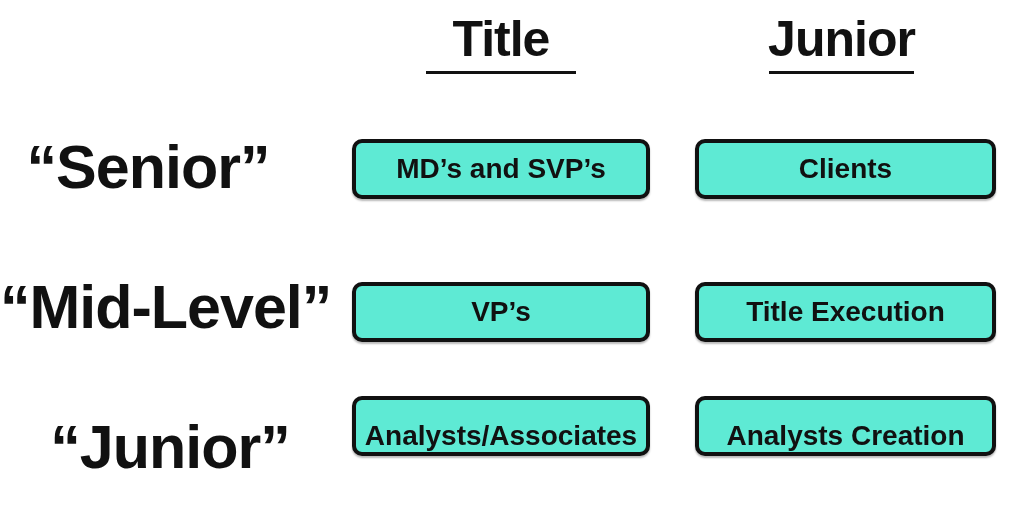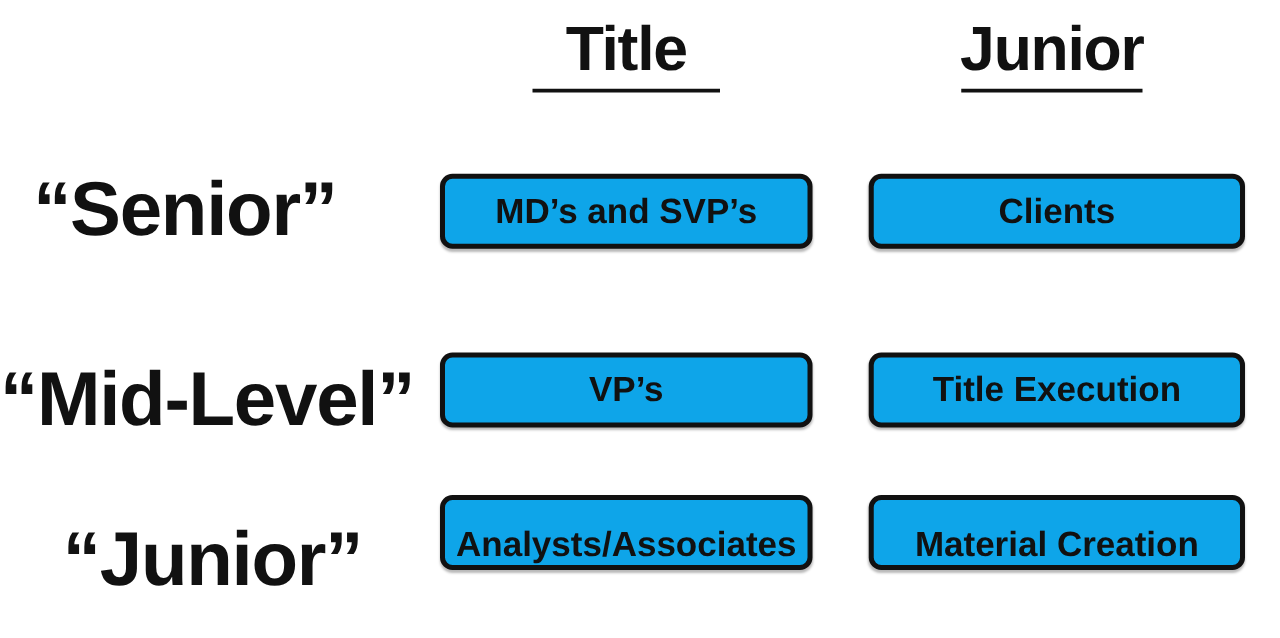--- a/index.html
+++ b/index.html
@@ -39,29 +39,29 @@
     left: 0;
     width: 296px;
     text-align: center;
     font-size: 61px;
     font-weight: bold;
     line-height: 52px;
     letter-spacing: -1px;
     white-space: nowrap;
   }
   .row-label.r1 { top: 141px; }
-  .row-label.r2 { top: 293px; }
+  .row-label.r2 { top: 281px; }
   .row-label.r3 { top: 421px; padding-left: 22px; }
   .cell-box {
     position: absolute;
     height: 60px;
     box-sizing: border-box;
     border: 4px solid #111111;
     border-radius: 10px;
-    background: #0ea5e9;
+    background: #5eead4;
     display: flex;
     align-items: center;
     justify-content: center;
     font-size: 28px;
     font-weight: bold;
     white-space: nowrap;
     box-shadow: 0 2px 2px rgba(0,0,0,0.28);
   }
   .cell-box.title-col { left: 352px; width: 298px; }
   .cell-box.focus-col { left: 695px; width: 301px; }
@@ -97,16 +97,16 @@
   </div>
   <div class="cell-box focus-col r2">
     <span>Title Execution</span>
   </div>
 
   <div class="row-label r3">“Junior”</div>
   <div class="cell-box title-col r3">
     <span>Analysts/Associates</span>
   </div>
   <div class="cell-box focus-col r3">
-    <span>Material Creation</span>
+    <span>Analysts Creation</span>
   </div>
 
 </div>
 
 </body></html>

